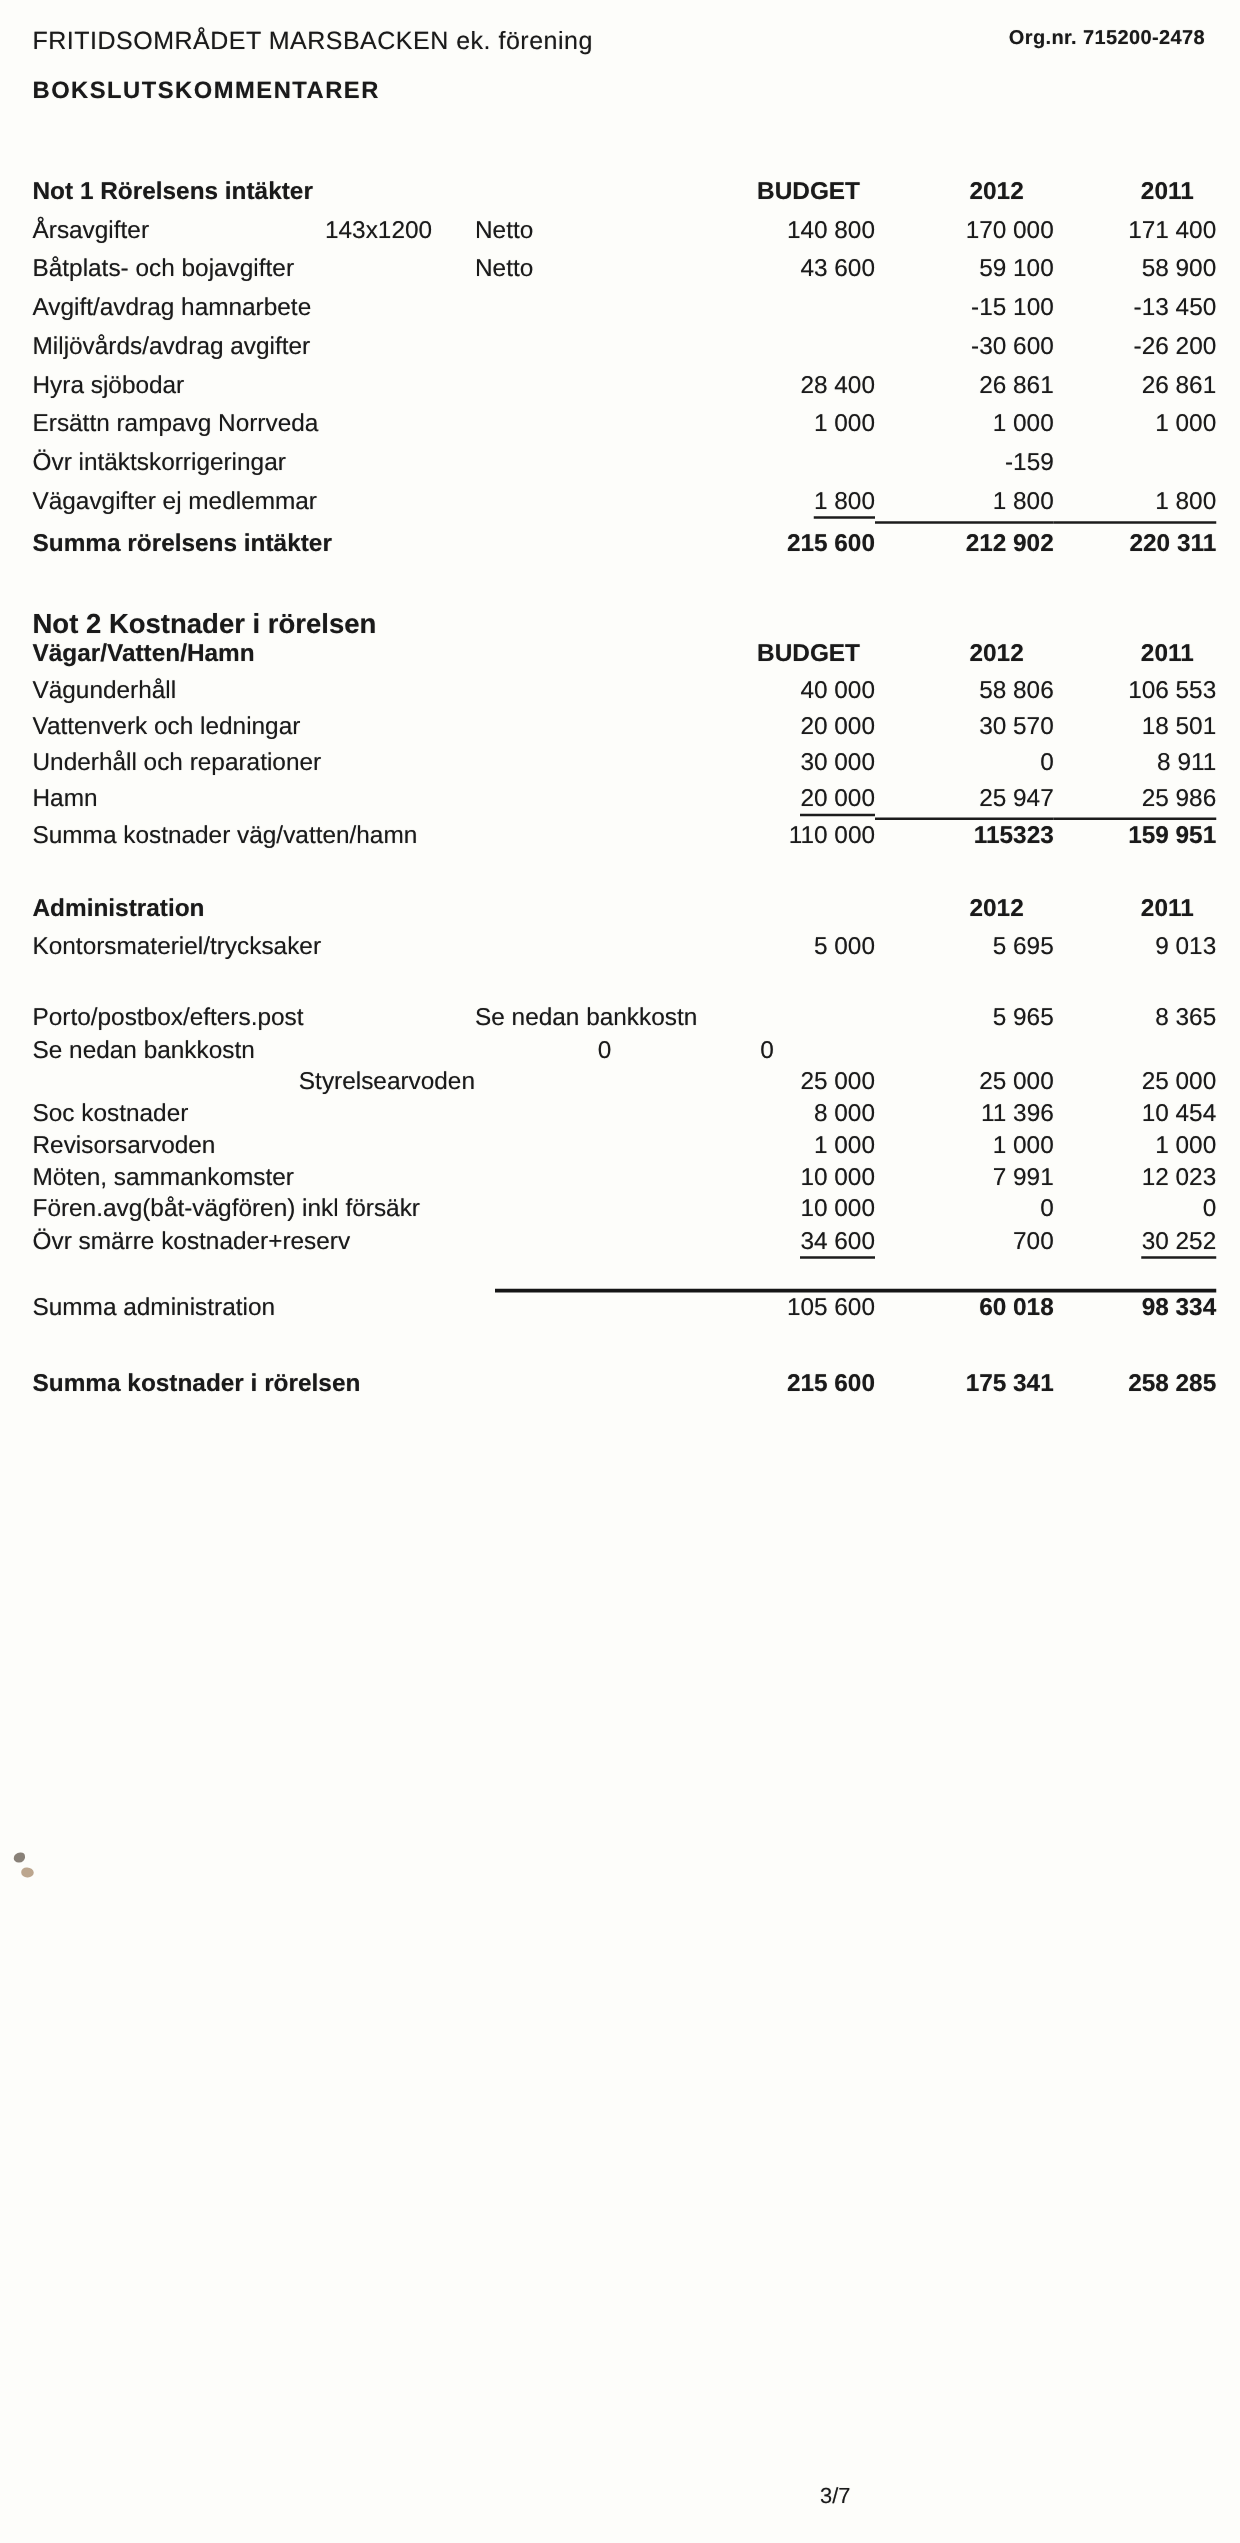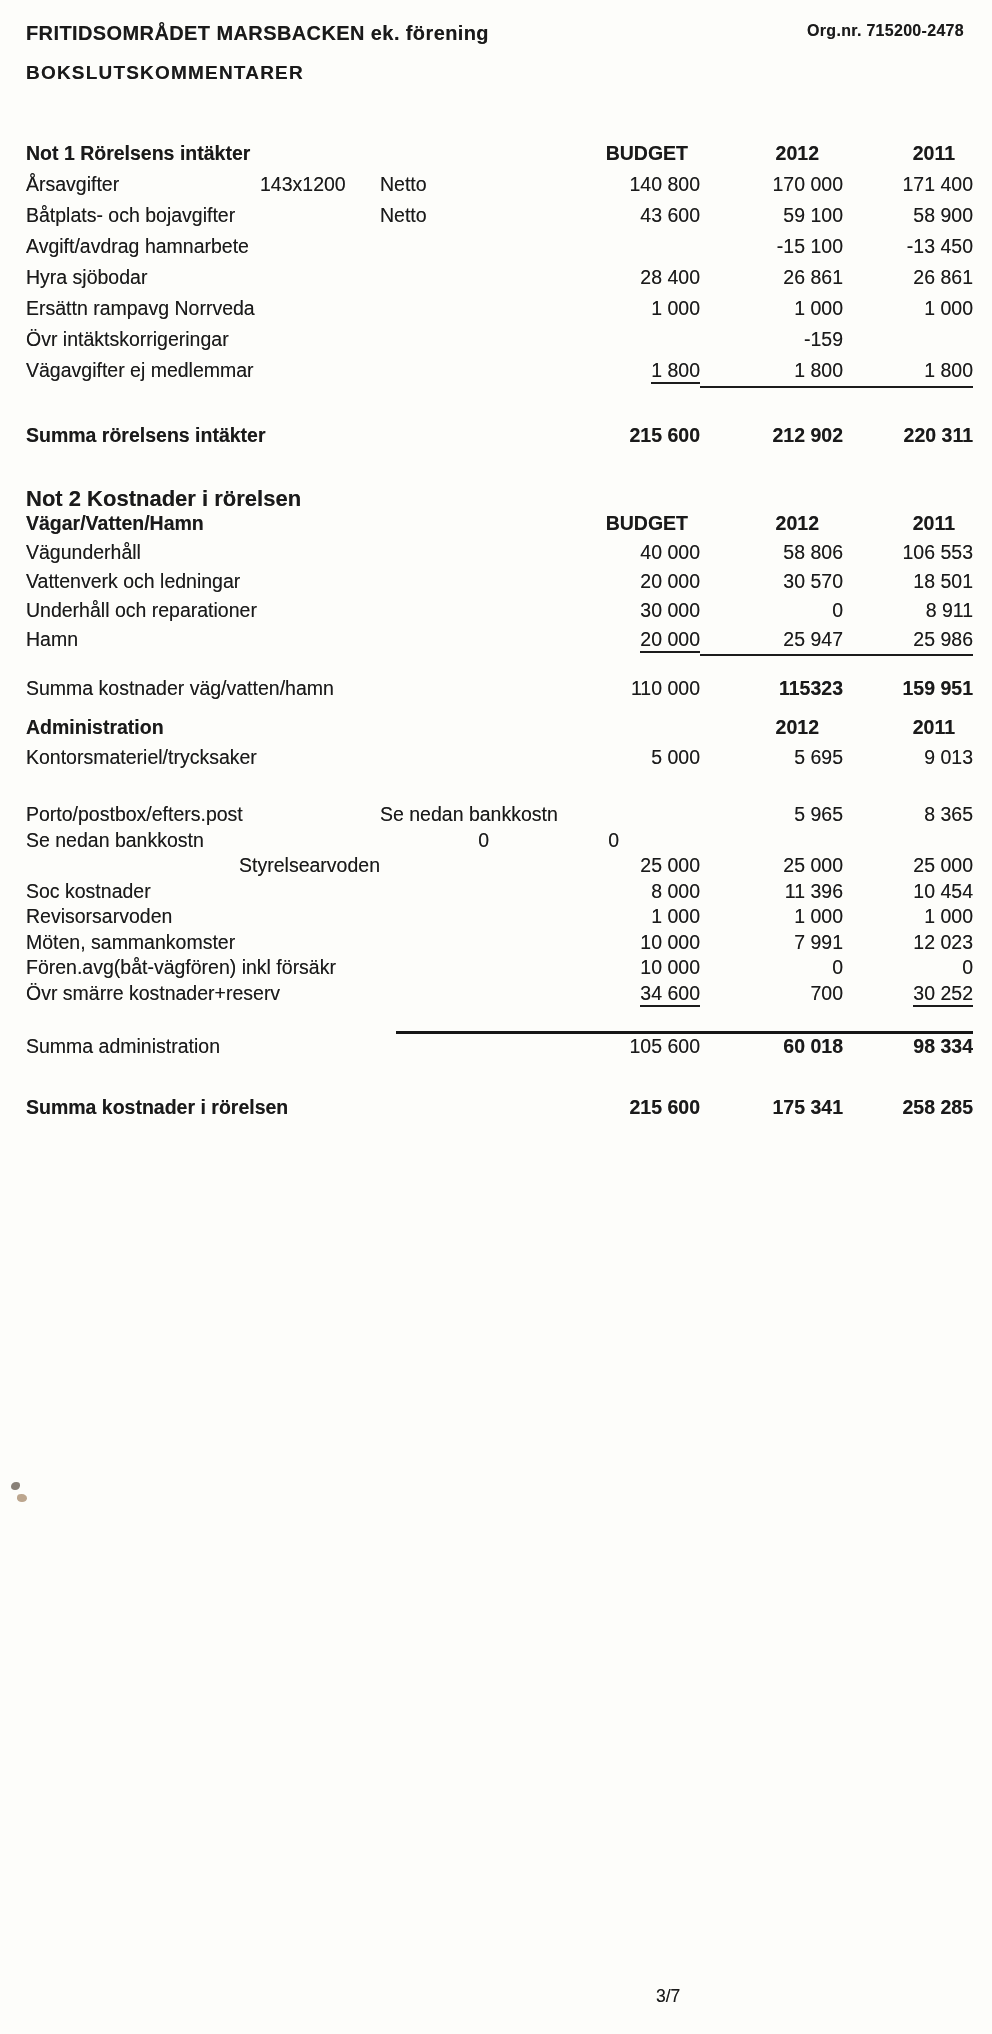--- a/index.html
+++ b/index.html
@@ -9,21 +9,21 @@
     margin:0 auto;
     background:#fdfdfa;
     font-family:"Liberation Sans","DejaVu Sans",sans-serif;
     color:#1a1a1a;
     text-shadow:0 0 0.6px rgba(26,26,26,0.5);
     overflow:hidden;
   }
   .abs { position:absolute; }
 
   
-  .company-title { top:22px; left:26px; font-size:20px; font-weight:700; letter-spacing:0.4px; }
+  .company-title { top:22px; left:26px; font-size:20px; font-weight:400; letter-spacing:0.4px; }
   .org-number    { top:22px; right:28px; font-size:16px; font-weight:700; letter-spacing:0.3px; }
   .doc-subtitle  { top:62px; left:26px; font-size:19px; font-weight:700; letter-spacing:1.2px; }
 
   
   .tbl { left:26px; width:947px; font-size:19.5px; }
   .row { display:flex; align-items:baseline; }
   .row > div { box-sizing:border-box; }
   .c-label  { width:234px; white-space:nowrap; }
   .c-extra  { width:120px; white-space:nowrap; }
   .c-note   { width:180px; white-space:nowrap; }
@@ -88,20 +88,28 @@
     </div>
     <div class="row h31">
       <div class="c-label">Avgift/avdrag hamnarbete</div>
       <div class="c-extra"></div>
       <div class="c-note"></div>
       <div class="c-budget"></div>
       <div class="c-y12">-15 100</div>
       <div class="c-y11">-13 450</div>
     </div>
     <div class="row h31">
+      <div class="c-label">Miljövårds/avdrag avgifter</div>
+      <div class="c-extra"></div>
+      <div class="c-note"></div>
+      <div class="c-budget"></div>
+      <div class="c-y12">-30 600</div>
+      <div class="c-y11">-26 200</div>
+    </div>
+    <div class="row h31">
       <div class="c-label">Hyra sjöbodar</div>
       <div class="c-extra"></div>
       <div class="c-note"></div>
       <div class="c-budget">28 400</div>
       <div class="c-y12">26 861</div>
       <div class="c-y11">26 861</div>
     </div>
     <div class="row h31">
       <div class="c-label">Ersättn rampavg Norrveda</div>
       <div class="c-extra"></div>
@@ -164,21 +172,21 @@
       <div class="c-y12">0</div>
       <div class="c-y11">8 911</div>
     </div>
     <div class="row h29">
       <div style="width:534px;">Hamn</div>
       <div class="c-budget"><span class="u">20 000</span></div>
       <div class="c-y12 cell-line">25 947</div>
       <div class="c-y11 cell-line">25 986</div>
     </div>
     <div class="row h29">
-      <div style="width:534px;margin-top:20px;">Summa kostnader väg/vatten/hamn</div>
+      <div style="width:534px;">Summa kostnader väg/vatten/hamn</div>
       <div class="c-budget">110 000</div>
       <div class="c-y12 b">115323</div>
       <div class="c-y11 b">159 951</div>
     </div>
   </div>
 
   <div class="abs tbl" style="top:712px;">
     <div class="row h30">
       <div class="b" style="width:534px;">Administration</div>
       <div class="c-budget"></div>

